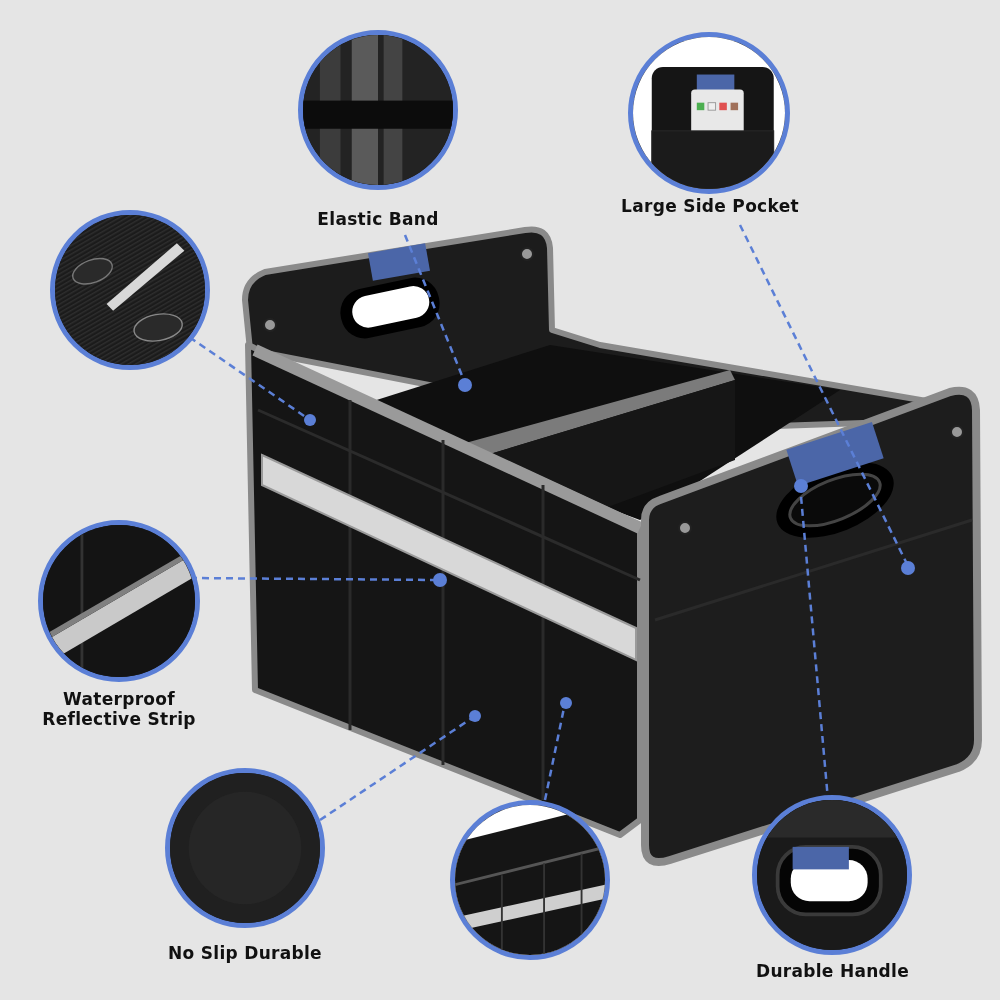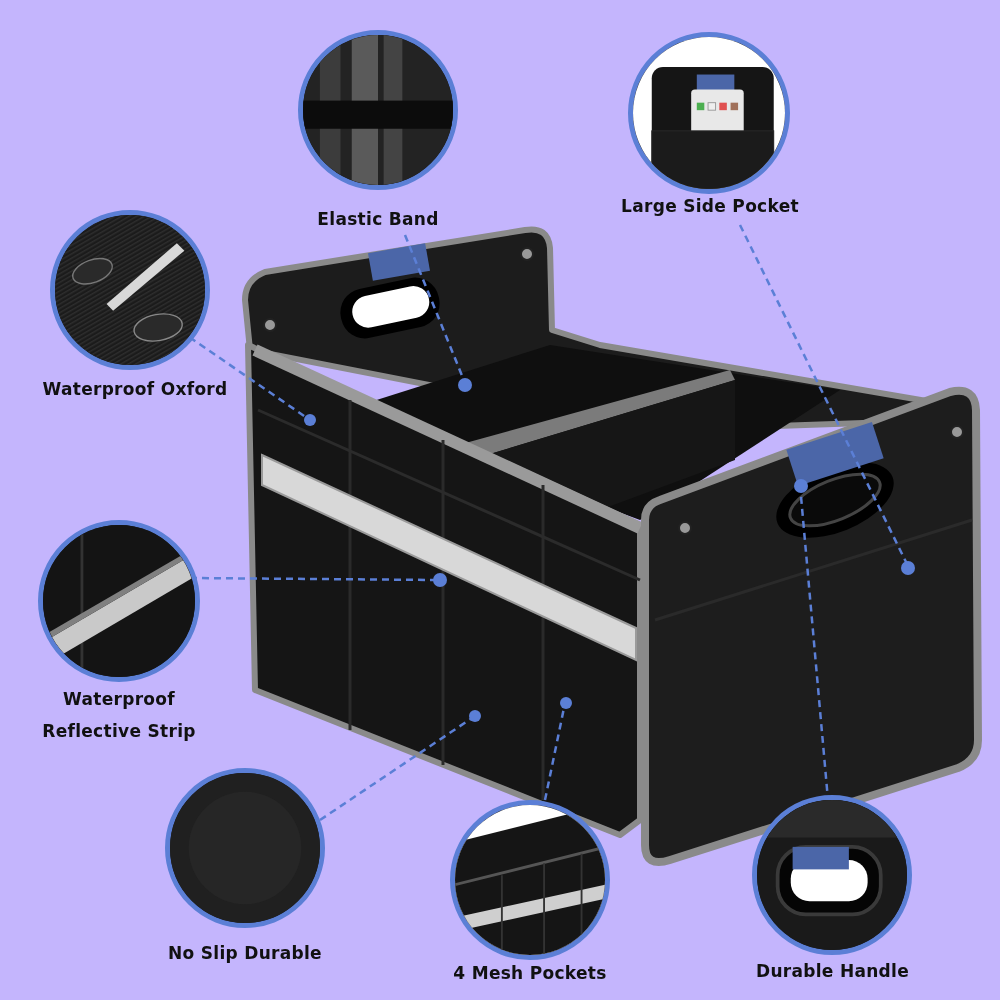--- a/index.html
+++ b/index.html
@@ -1,16 +1,16 @@
 <!DOCTYPE html>
 <html><head>
 <meta charset="utf-8">
 <style>
   html,body{margin:0;padding:0;background:#ffffff;}
-  #stage{position:relative;width:1000px;height:1000px;overflow:hidden;background:#c4b5fd;font-family:"DejaVu Sans","Liberation Sans",sans-serif;}
+  #stage{position:relative;width:1000px;height:1000px;overflow:hidden;background:#e5e5e5;font-family:"DejaVu Sans","Liberation Sans",sans-serif;}
   .label{position:absolute;font-weight:bold;color:#111111;font-size:17px;letter-spacing:0.3px;text-align:center;white-space:nowrap;line-height:20px;}
   .callout{position:absolute;border-radius:50%;border:5px solid #5b7fd6;overflow:hidden;box-sizing:border-box;background:#1b1b1b;}
   .callout svg{position:absolute;left:0;top:0;width:100%;height:100%;}
   #main-svg{position:absolute;left:0;top:0;width:1000px;height:1000px;}
 </style>
 </head>
 <body>
 
 <div id="stage">
 
@@ -105,53 +105,51 @@
           <rect width="4" height="4" fill="#1b1b1b"></rect>
           <rect width="4" height="1.5" fill="#2e2e2e"></rect>
         </pattern>
       </defs>
       <rect width="160" height="160" fill="url(#weave)"></rect>
       <ellipse cx="40" cy="60" rx="22" ry="12" fill="#2a2a2a" stroke="#777" stroke-width="1.5" transform="rotate(-20 40 60)"></ellipse>
       <ellipse cx="110" cy="120" rx="26" ry="14" fill="#2a2a2a" stroke="#888" stroke-width="1.5" transform="rotate(-10 110 120)"></ellipse>
       <path d="M55 95 L130 30 L138 38 L62 102 Z" fill="#d8d8d8"></path>
     </svg>
   </div>
-  <div class="label" style="left:30px;top:379px;width:210px;">Waterproof Oxford</div>
 
   <div class="callout" style="left:38px;top:520px;width:162px;height:162px;">
     <svg viewBox="0 0 162 162">
       <rect width="162" height="162" fill="#141414"></rect>
       <rect x="40" y="0" width="3" height="162" fill="#333"></rect>
       <path d="M0 125 L162 30 L162 55 L0 150 Z" fill="#c9c9c9"></path>
       <path d="M0 118 L162 24 L162 30 L0 125 Z" fill="#808080"></path>
     </svg>
   </div>
   <div class="label" style="left:30px;top:689px;width:178px;">Waterproof</div>
-  <div class="label" style="left:30px;top:709px;width:178px;margin-top:12px;">Reflective Strip</div>
+  <div class="label" style="left:30px;top:709px;width:178px;">Reflective Strip</div>
 
   <div class="callout" style="left:165px;top:768px;width:160px;height:160px;">
     <svg viewBox="0 0 160 160">
       <rect width="160" height="160" fill="#202020"></rect>
       <circle cx="80" cy="80" r="60" fill="#262626"></circle>
     </svg>
   </div>
   <div class="label" style="left:150px;top:943px;width:190px;">No Slip Durable</div>
 
   <div class="callout" style="left:450px;top:800px;width:160px;height:160px;">
     <svg viewBox="0 0 160 160">
       <rect width="160" height="160" fill="#ffffff"></rect>
       <path d="M0 40 L160 0 L160 160 L0 160 Z" fill="#151515"></path>
       <path d="M0 85 L160 45" stroke="#555" stroke-width="3"></path>
       <path d="M0 120 L160 85 L160 100 L0 135 Z" fill="#cfcfcf"></path>
       <line x1="50" y1="75" x2="50" y2="160" stroke="#333" stroke-width="2"></line>
       <line x1="95" y1="62" x2="95" y2="160" stroke="#333" stroke-width="2"></line>
       <line x1="135" y1="52" x2="135" y2="160" stroke="#333" stroke-width="2"></line>
     </svg>
   </div>
-  <div class="label" style="left:430px;top:963px;width:200px;">4 Mesh Pockets</div>
 
   <div class="callout" style="left:752px;top:795px;width:160px;height:160px;">
     <svg viewBox="0 0 160 160">
       <rect width="160" height="160" fill="#1a1a1a"></rect>
       <rect x="0" y="0" width="160" height="40" fill="#2a2a2a"></rect>
       <rect x="22" y="50" width="110" height="72" rx="30" fill="#050505" stroke="#3a3a3a" stroke-width="4"></rect>
       <rect x="36" y="64" width="82" height="44" rx="20" fill="#ffffff"></rect>
       <rect x="38" y="50" width="60" height="24" fill="#4b66a8"></rect>
     </svg>
   </div>

